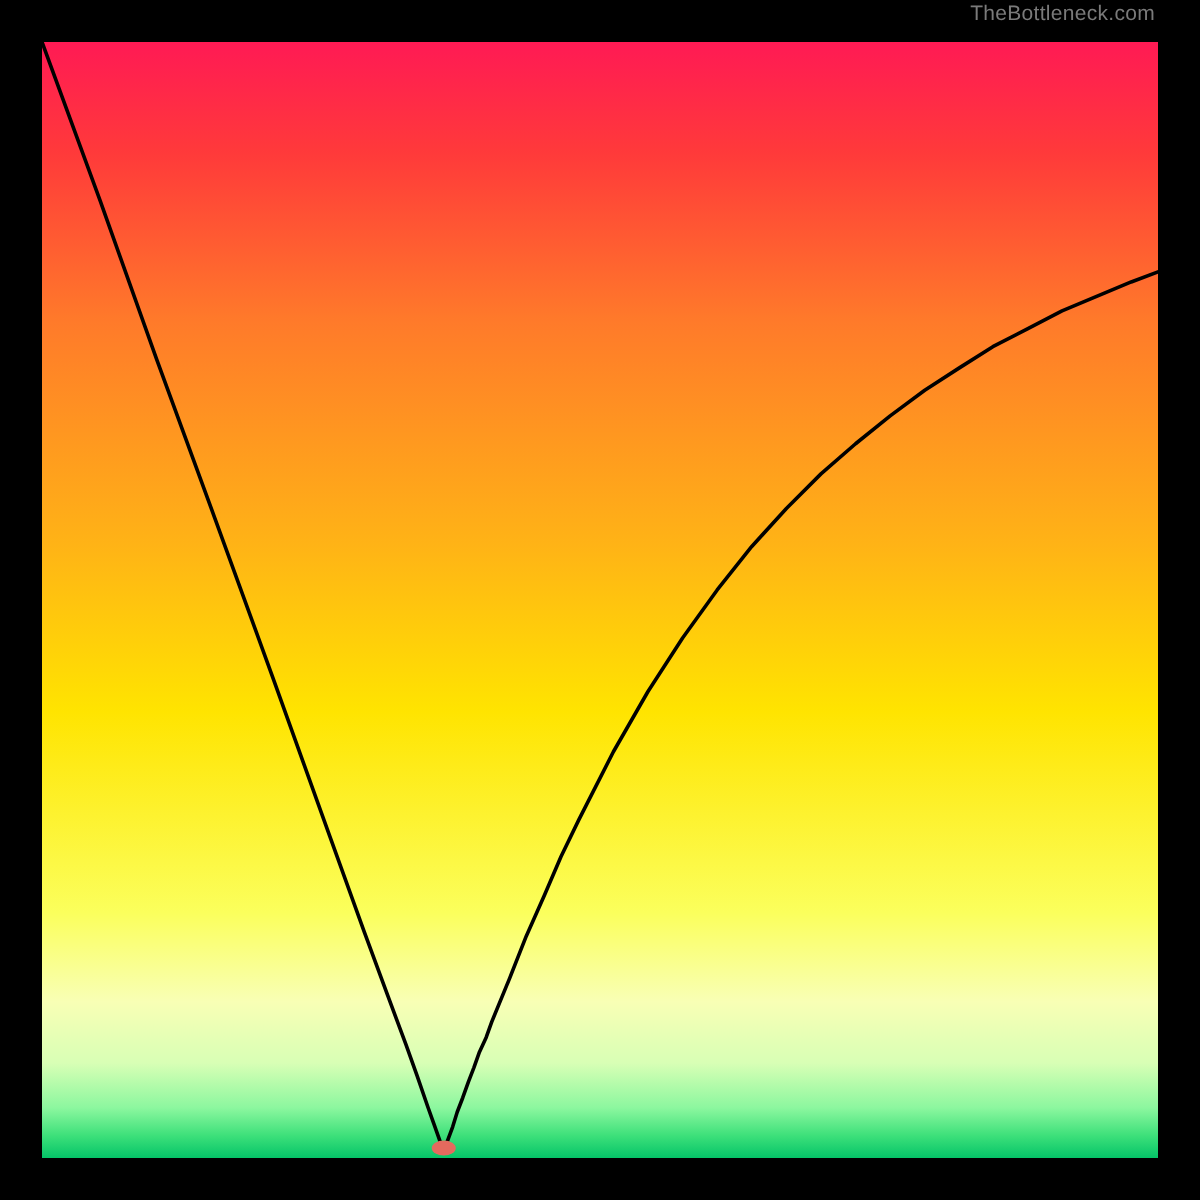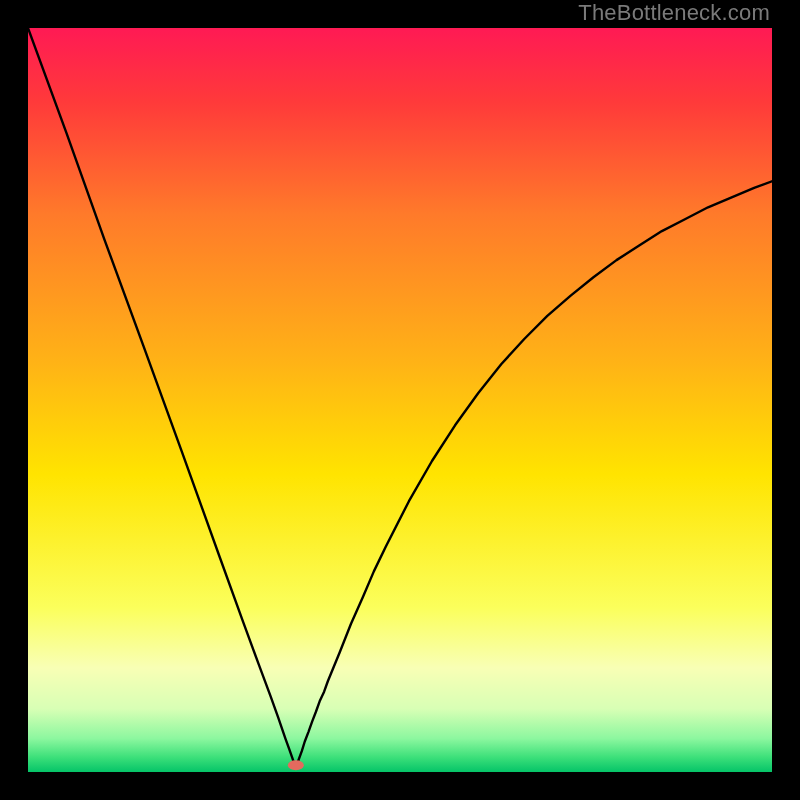--- a/index.html
+++ b/index.html
@@ -22,21 +22,21 @@
     left: 28px;
     top: 28px;
     width: 744px;
     height: 744px;
   }
   .watermark {
     position: absolute;
     top: 0;
     right: 30px;
     color: #7a7a7a;
-    font-size: 22px;
+    font-size: 14px;
     font-weight: 500;
     letter-spacing: 0.2px;
   }
   svg { display: block; }
 </style>
 </head>
 <body>
 
 <div class="frame">
   <div class="watermark">TheBottleneck.com</div>

